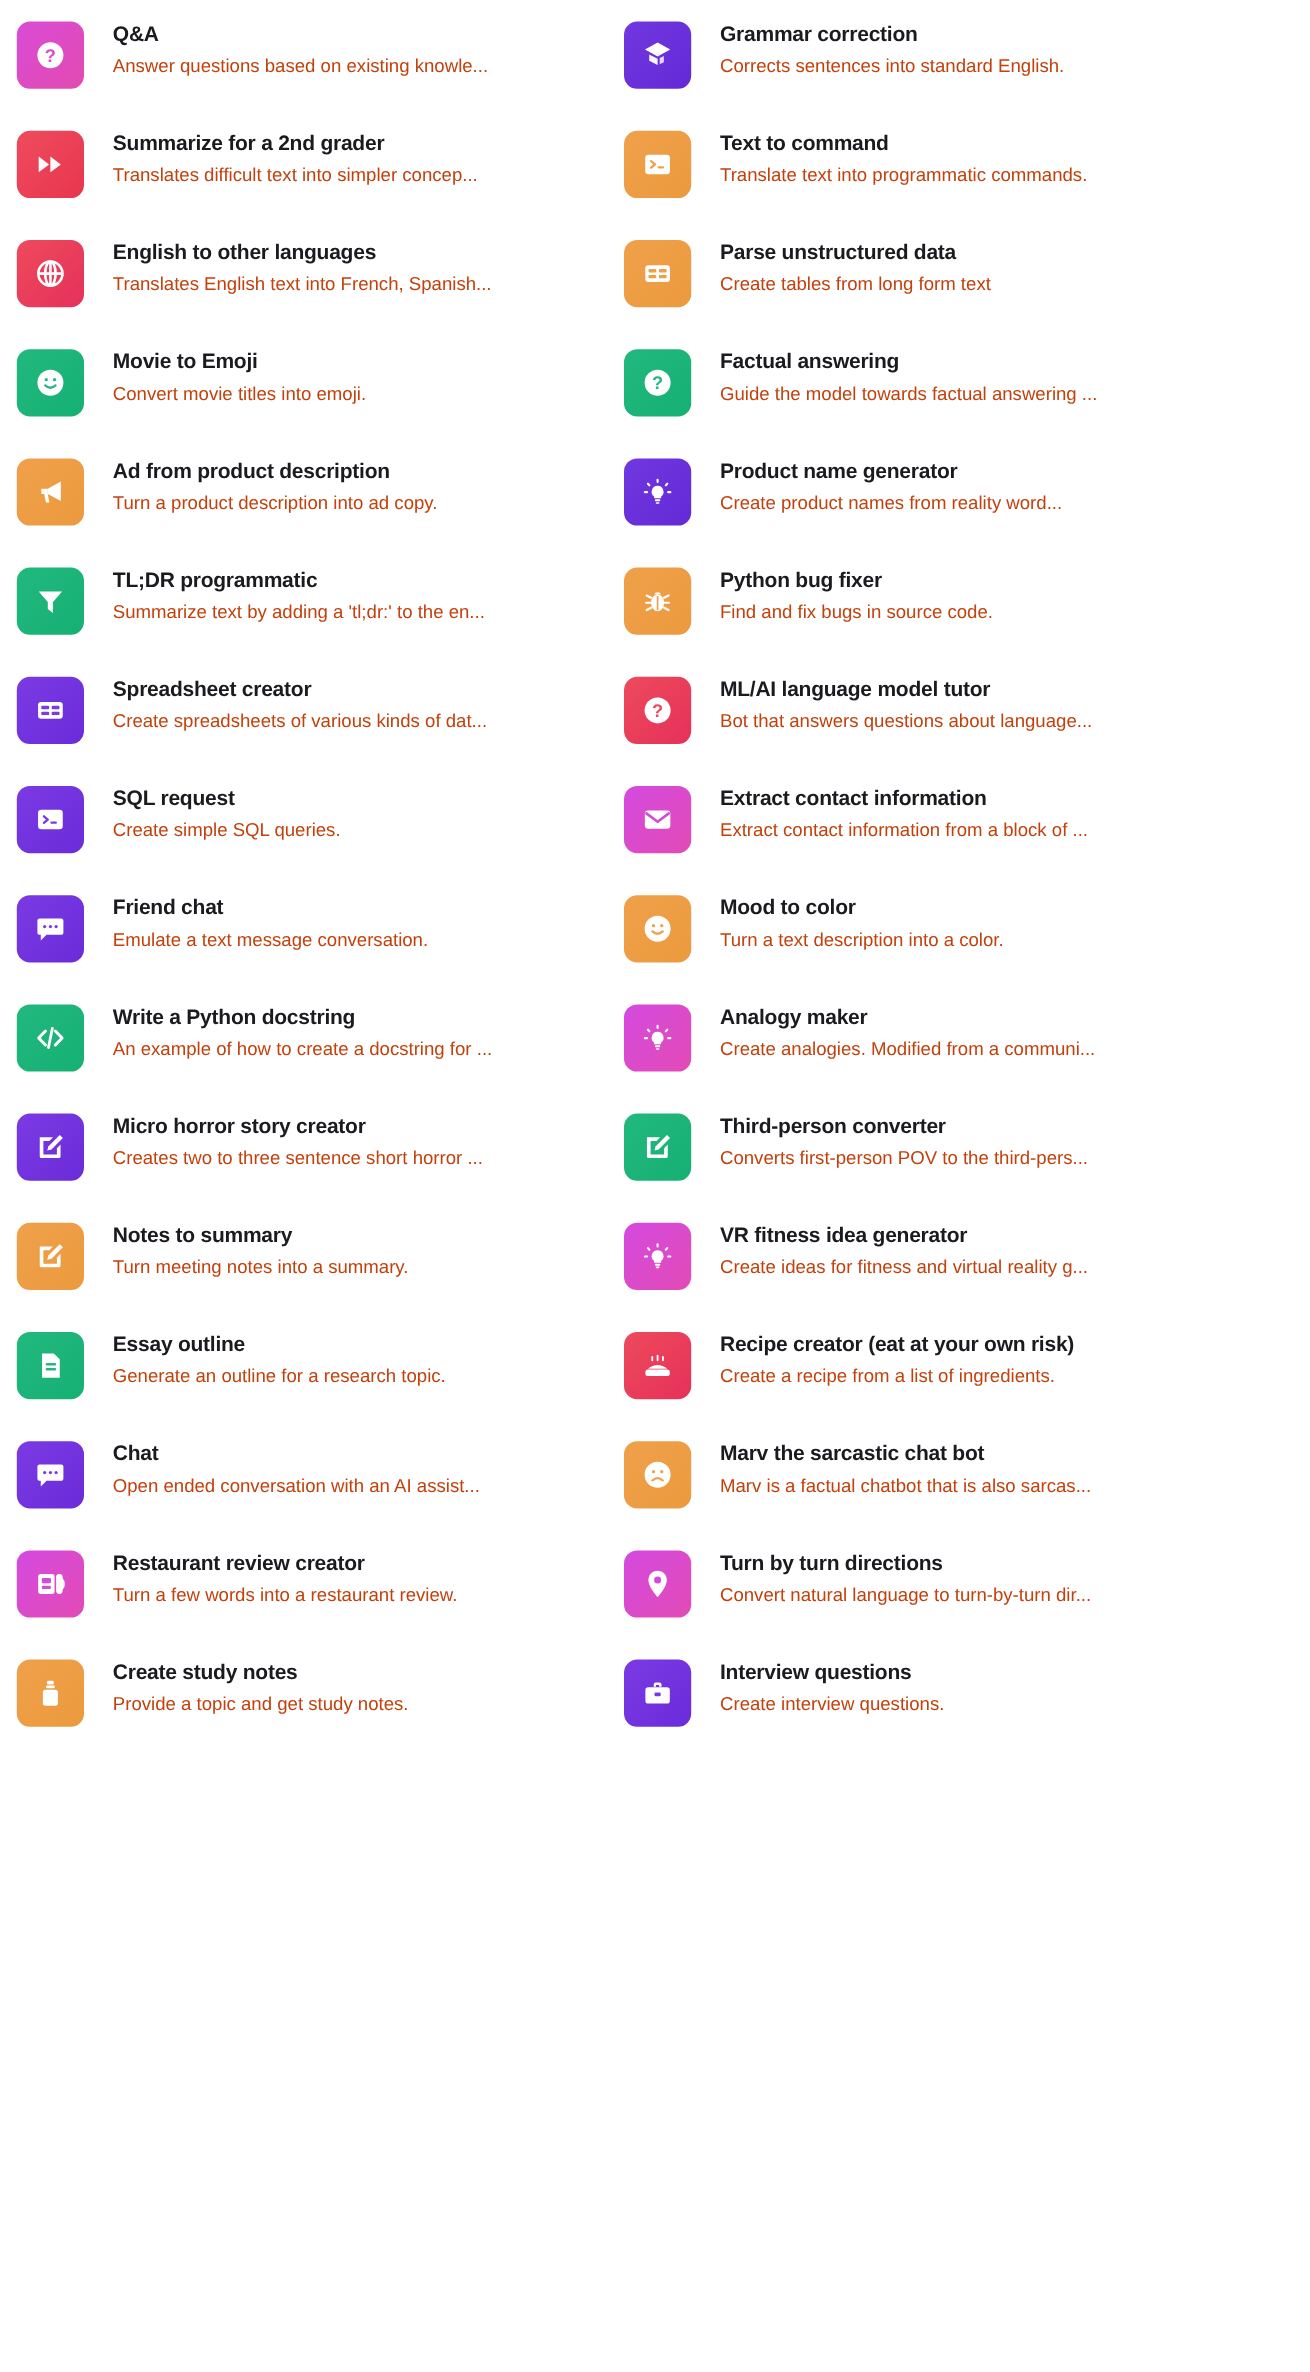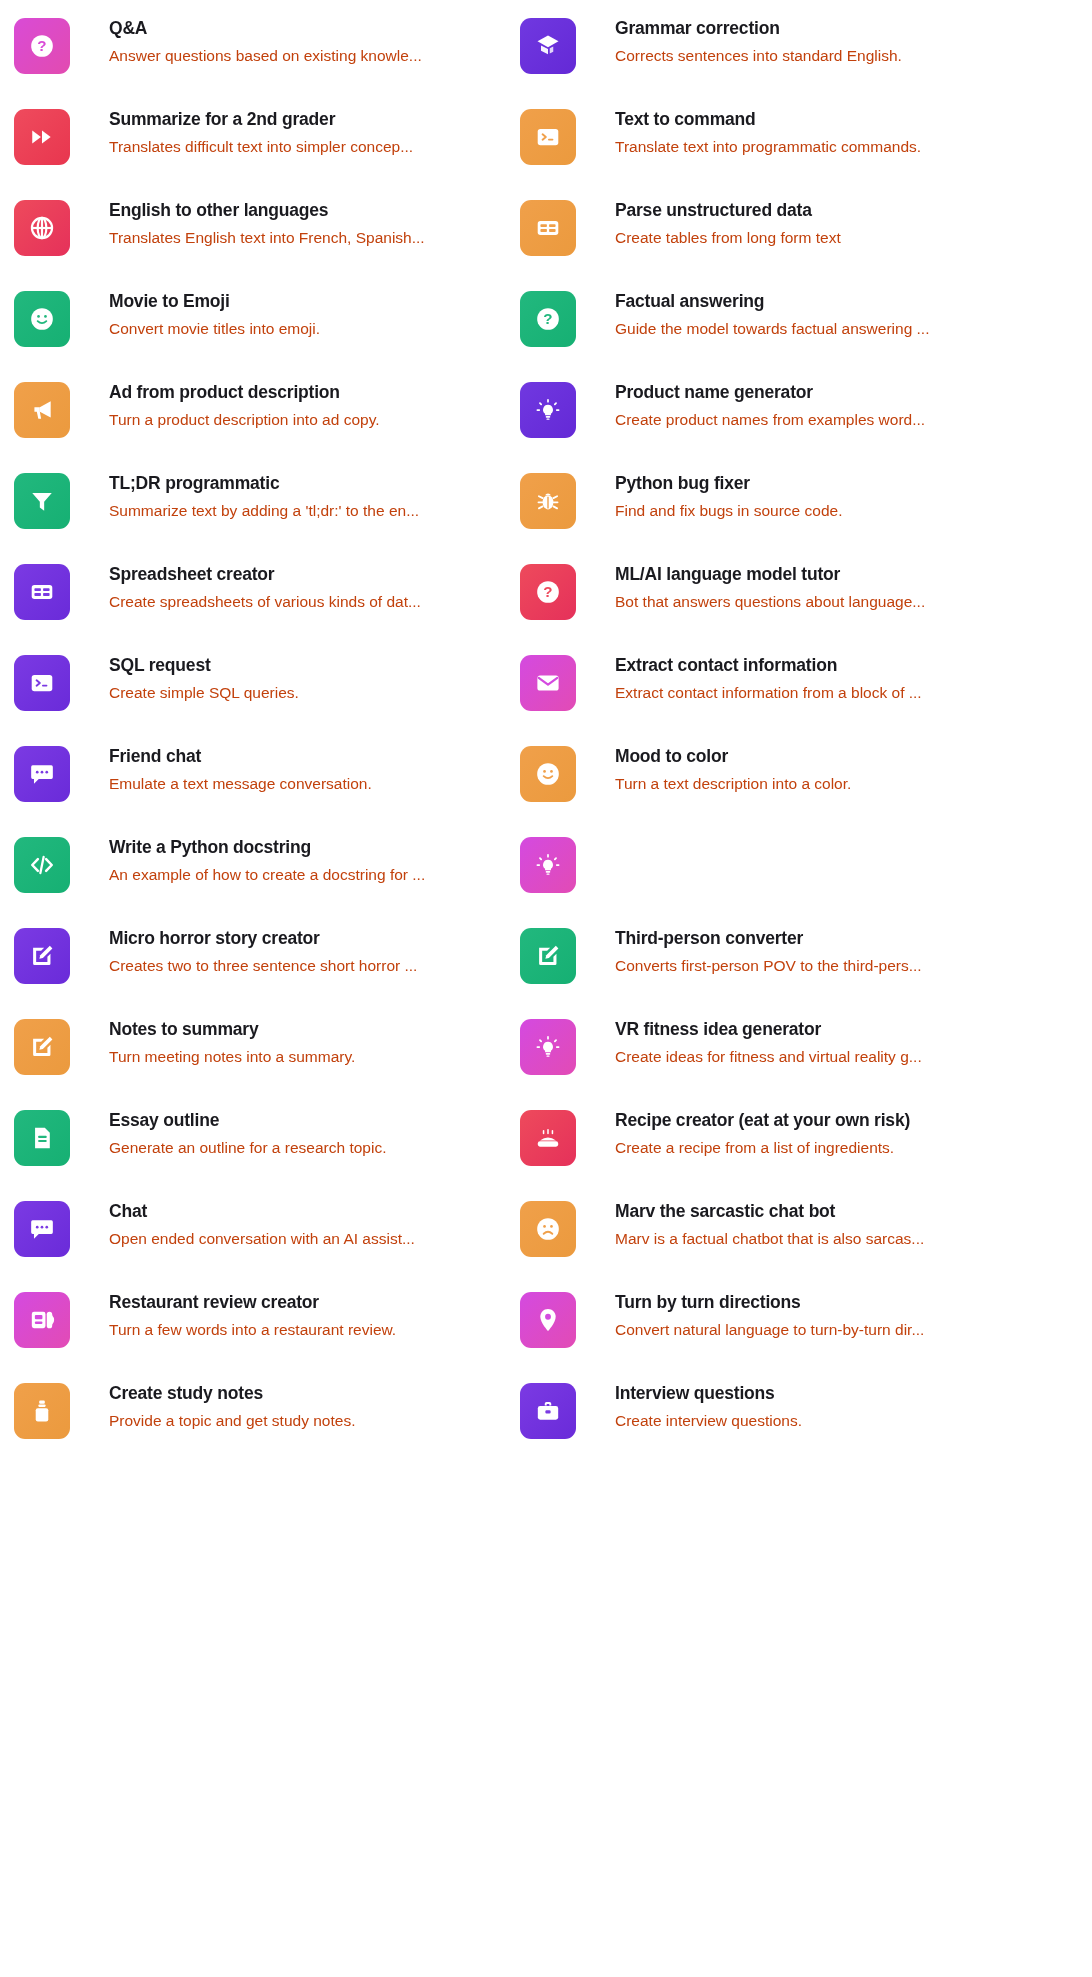--- a/index.html
+++ b/index.html
@@ -32,21 +32,21 @@
     height: 56px;
     min-width: 56px;
     border-radius: 11px;
     display: flex;
     align-items: center;
     justify-content: center;
     margin-top: 2px;
   }
   .icon-tile svg { display: block; }
   .card-text {
-    margin-left: 39px;
+    margin-left: 24px;
     padding-top: 2px;
     min-width: 0;
     flex: 1;
   }
   .card-title {
     font-size: 17.5px;
     font-weight: bold;
     color: #1a1a1f;
     letter-spacing: -0.2px;
     line-height: 21px;
@@ -202,21 +202,21 @@
           <rect x="10.6" y="19.8" width="2.8" height="1.3" rx=".6" fill="#ffffff"></rect>
           <rect x="11.2" y="1.8" width="1.6" height="3.3" rx=".8" fill="#ffffff"></rect>
           <rect x="4.3" y="4.6" width="1.6" height="3.3" rx=".8" fill="#ffffff" transform="rotate(-42 5.1 6.2)"></rect>
           <rect x="18.1" y="4.6" width="1.6" height="3.3" rx=".8" fill="#ffffff" transform="rotate(42 18.9 6.2)"></rect>
           <rect x="1.4" y="11.3" width="3.3" height="1.6" rx=".8" fill="#ffffff"></rect>
           <rect x="19.3" y="11.3" width="3.3" height="1.6" rx=".8" fill="#ffffff"></rect>
         </svg>
       </div>
       <div class="card-text">
         <div class="card-title">Product name generator</div>
-        <div class="card-desc">Create product names from examples word...</div>
+        <div class="card-desc">Create product names from reality word...</div>
       </div>
     </div>
     <div class="card">
       <div class="icon-tile g-green">
         <svg width="26" height="26" viewBox="0 0 24 24">
           <path d="M3 4.5 L21 4.5 L14 12.6 L14 21 L10 18 L10 12.6 Z" fill="#ffffff"></path>
         </svg>
       </div>
       <div class="card-text">
         <div class="card-title">TL;DR programmatic</div>
@@ -343,20 +343,24 @@
           <path d="M12 7.2 a4.6 4.6 0 0 1 2.7 8.3 l0 1.3 l-5.4 0 l0 -1.3 A4.6 4.6 0 0 1 12 7.2 Z" fill="#ffffff"></path>
           <rect x="9.9" y="17.6" width="4.2" height="1.5" rx=".7" fill="#ffffff"></rect>
           <rect x="10.6" y="19.8" width="2.8" height="1.3" rx=".6" fill="#ffffff"></rect>
           <rect x="11.2" y="1.8" width="1.6" height="3.3" rx=".8" fill="#ffffff"></rect>
           <rect x="4.3" y="4.6" width="1.6" height="3.3" rx=".8" fill="#ffffff" transform="rotate(-42 5.1 6.2)"></rect>
           <rect x="18.1" y="4.6" width="1.6" height="3.3" rx=".8" fill="#ffffff" transform="rotate(42 18.9 6.2)"></rect>
           <rect x="1.4" y="11.3" width="3.3" height="1.6" rx=".8" fill="#ffffff"></rect>
           <rect x="19.3" y="11.3" width="3.3" height="1.6" rx=".8" fill="#ffffff"></rect>
         </svg>
       </div>
+      <div class="card-text">
+        <div class="card-title">Analogy maker</div>
+        <div class="card-desc">Create analogies. Modified from a communi...</div>
+      </div>
     </div>
     <div class="card">
       <div class="icon-tile g-violet">
         <svg width="26" height="26" viewBox="0 0 24 24">
           <path d="M3.8 4.4 L14 4.4 L11.2 7.2 L6.6 7.2 L6.6 17.6 L17 17.6 L17 12.8 L19.8 10 L19.8 19.1 A1.3 1.3 0 0 1 18.5 20.4 L5.1 20.4 A1.3 1.3 0 0 1 3.8 19.1 Z" fill="#ffffff"></path>
           <path d="M19.2 2.6 L21.6 5 L12.8 13.8 L9.6 14.6 L10.4 11.4 Z" fill="#ffffff"></path>
         </svg>
       </div>
       <div class="card-text">
         <div class="card-title">Micro horror story creator</div>

